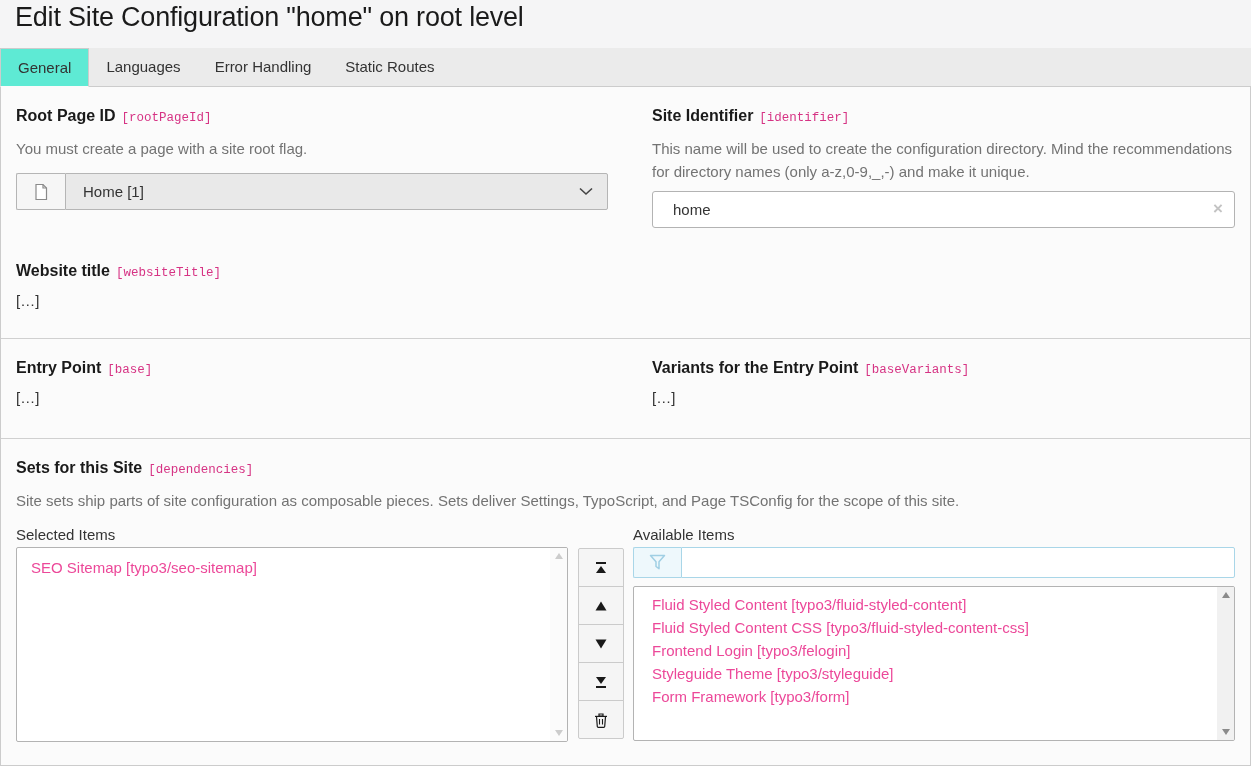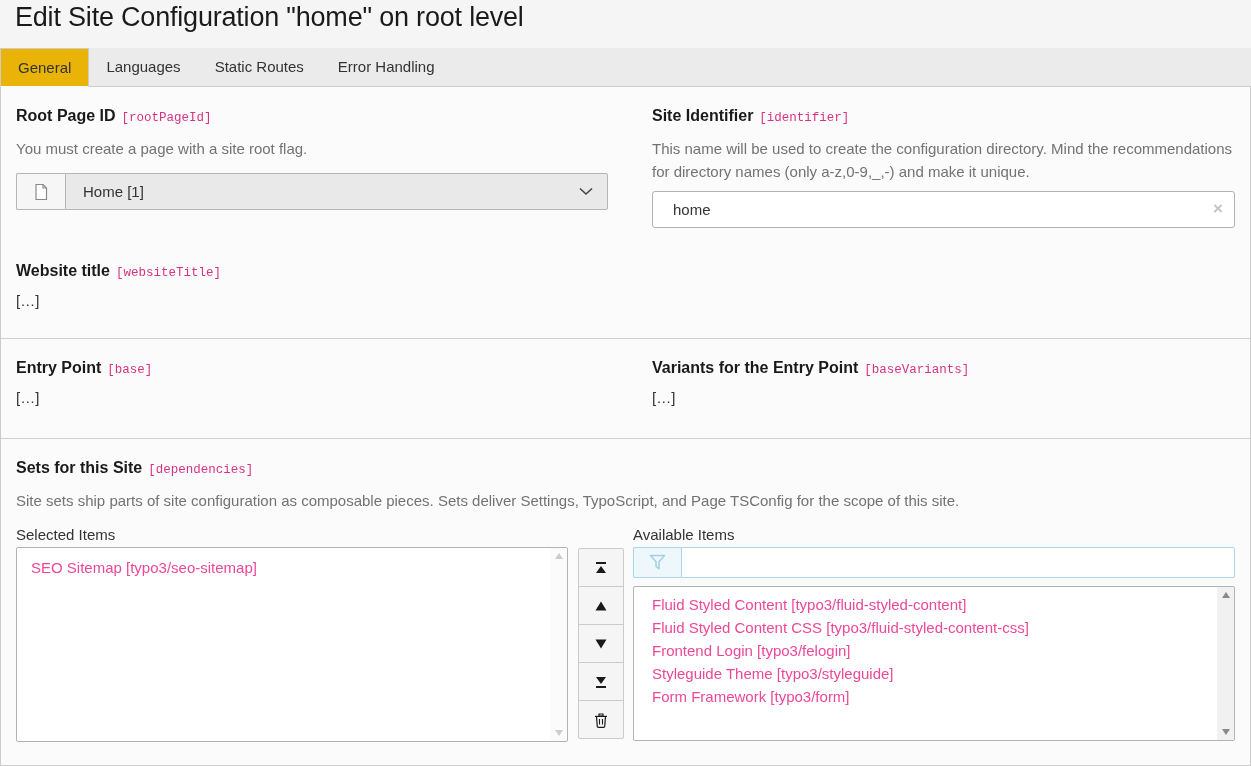--- a/index.html
+++ b/index.html
@@ -7,21 +7,21 @@
   body { font-family:"Liberation Sans", sans-serif; background:#f5f5f5; color:#333; }
   .screen { position:relative; width:1251px; height:766px; overflow:hidden; background:#f5f5f6; }
 
   
   .header { height:48px; padding:2px 15px 0 15px; background:#f5f5f6; }
   .page-title { font-size:27px; font-weight:400; color:#1a1a1a; letter-spacing:-0.2px; }
 
   
   .tabstrip { height:39px; background:#ebebeb; border-bottom:1px solid #cccccc; display:flex; align-items:stretch; }
   .tab { padding:0 17px; line-height:38px; font-size:15px; color:#333; cursor:pointer; }
-  .tab.active { background:#eab308; border:1px solid #cccccc; border-bottom:1px solid #fbfbfb; margin-bottom:-1px; }
+  .tab.active { background:#5eead4; border:1px solid #cccccc; border-bottom:1px solid #fbfbfb; margin-bottom:-1px; }
 
   
   .panel { height:679px; background:#fbfbfb; border-left:1px solid #cccccc; border-right:1px solid #cccccc; border-bottom:1px solid #cccccc; }
   .section { padding:20px 15px 0 15px; }
   .sec1 { height:251px; }
   .sec2 { height:100px; border-top:1px solid #d0d0d0; }
   .sec3 { height:327px; border-top:1px solid #d0d0d0; }
 
   .row2 { display:flex; gap:44px; }
   .colL { width:592px; flex:none; }
@@ -86,22 +86,22 @@
 
 <div class="screen">
 
   <div class="header">
     <h1 class="page-title">Edit Site Configuration "home" on root level</h1>
   </div>
 
   <div class="tabstrip">
     <div class="tab active">General</div>
     <div class="tab">Languages</div>
+    <div class="tab">Error Handling</div>
     <div class="tab">Static Routes</div>
-    <div class="tab">Error Handling</div>
   </div>
 
   <div class="panel">
 
     <div class="section sec1">
       <div class="row2">
         <div class="colL">
           <div>
             <span class="field-label">Root Page ID</span><span class="field-code">[rootPageId]</span>
           </div>

